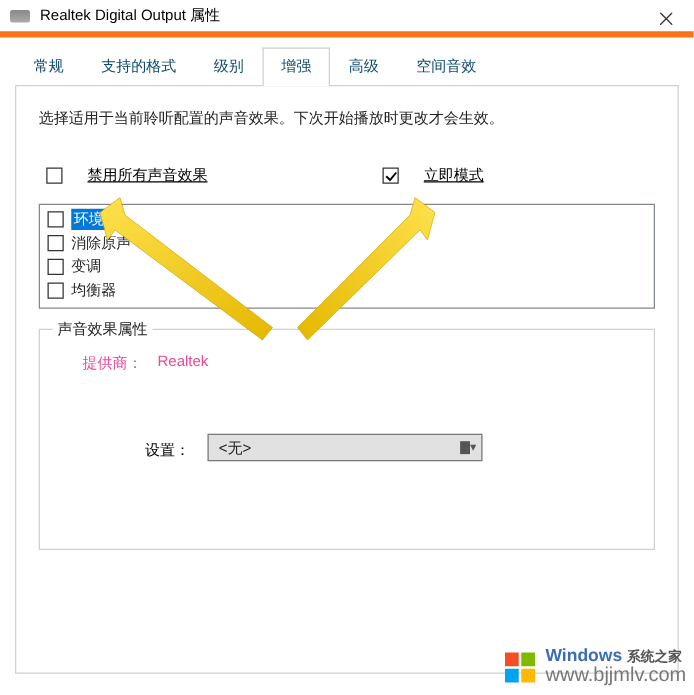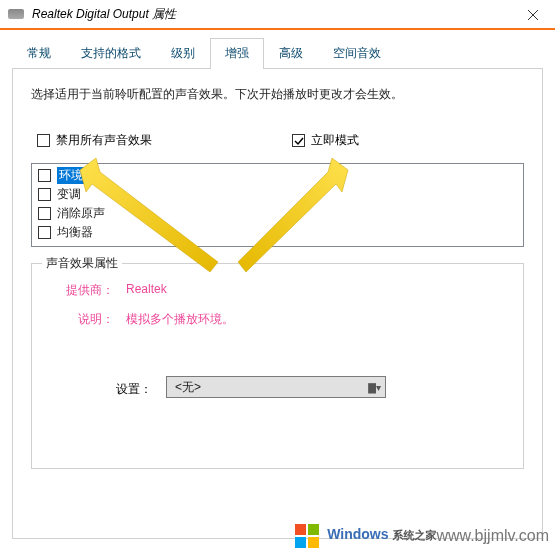--- a/index.html
+++ b/index.html
@@ -8,26 +8,25 @@
       font-size: 12px;
       background: #fff;
       width: 555px;
       height: 556px;
       position: relative;
       overflow: hidden;
     }
     .titlebar {
       height: 30px;
       background: #fff;
-      border-bottom: 2px solid #f97316;
+      border-bottom: 5px solid #f97316;
       display: flex;
       align-items: center;
       padding: 0 8px;
       position: relative;
-      font-style: italic;
     }
     .titlebar .icon {
       width: 16px; height: 10px;
       background: linear-gradient(#888, #aaa);
       border-radius: 2px;
       margin-right: 8px;
     }
     .titlebar .title { font-size: 12px; color: #000; }
     .close-btn {
       position: absolute; right: 0; top: 0;
@@ -75,21 +74,21 @@
       margin-bottom: 28px;
     }
 
     .top-checks {
       display: flex;
       gap: 140px;
       margin-bottom: 14px;
       margin-left: 6px;
     }
     .check-item {
-      display: flex; align-items: center; gap: 6px;
+      display: flex; align-items: center; gap: 20px; text-decoration: underline;
     }
     .chk {
       width: 13px; height: 13px;
       border: 1px solid #333;
       background: #fff;
       display: inline-flex;
       align-items: center; justify-content: center;
       font-size: 10px;
       color: #000;
     }
@@ -172,21 +171,21 @@
       z-index: 200;
     }
     .watermark .sub {
       display: block;
       font-size: 16px;
       color: #777;
     }
     .wm-icon {
       margin-right: 6px;
     }
-    .wm-text-group { display: flex; flex-direction: row; line-height: 1.1; }
+    .wm-text-group { display: flex; flex-direction: column; line-height: 1.1; }
   </style>
 </head>
 <body>
 
 <div class="titlebar">
   <span class="icon"></span>
   <span class="title">Realtek Digital Output 属性</span>
   <div class="close-btn">
     <svg width="10" height="10" viewBox="0 0 10 10">
       <line x1="0" y1="0" x2="10" y2="10" stroke="#333" stroke-width="1"></line>
@@ -225,42 +224,38 @@
       </label>
     </div>
 
     <div class="listbox">
       <div class="list-row">
         <span class="chk"></span>
         <span class="lbl-selected">环境</span>
       </div>
       <div class="list-row">
         <span class="chk"></span>
+        <span>消除原声</span>
+      </div>
+      <div class="list-row">
+        <span class="chk"></span>
         <span>变调</span>
-      </div>
-      <div class="list-row">
-        <span class="chk"></span>
-        <span>消除原声</span>
       </div>
       <div class="list-row">
         <span class="chk"></span>
         <span>均衡器</span>
       </div>
     </div>
 
     <div class="group-box">
       <span class="group-title">声音效果属性</span>
 
       <div class="prop-row">
         <span class="prop-label">提供商：</span>
         <span class="prop-value">Realtek</span>
-      </div>
-      <div class="prop-row">
-        <span class="prop-label">说明：</span>
-        <span class="prop-value">模拟多个播放环境。</span>
       </div>
 
       <div class="settings-row">
         <span>设置：</span>
         <div class="dropdown">
           <span>&lt;无&gt;</span>
           <span class="arrow">▇▾</span>
         </div>
       </div>
     </div>

